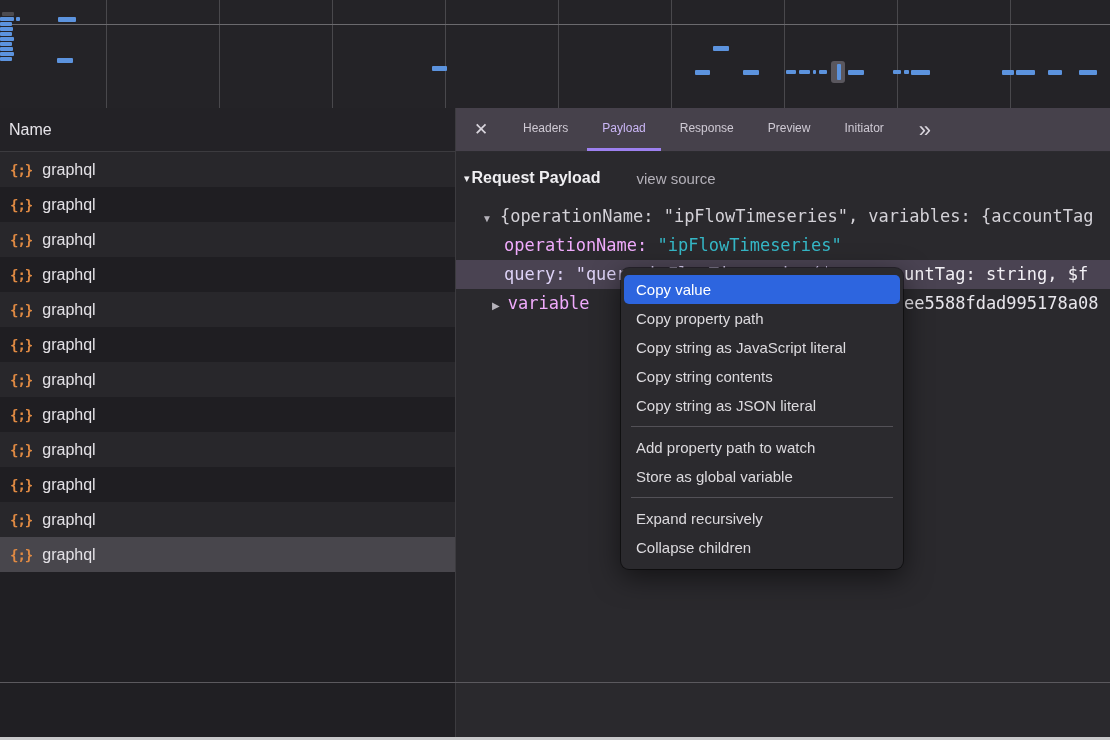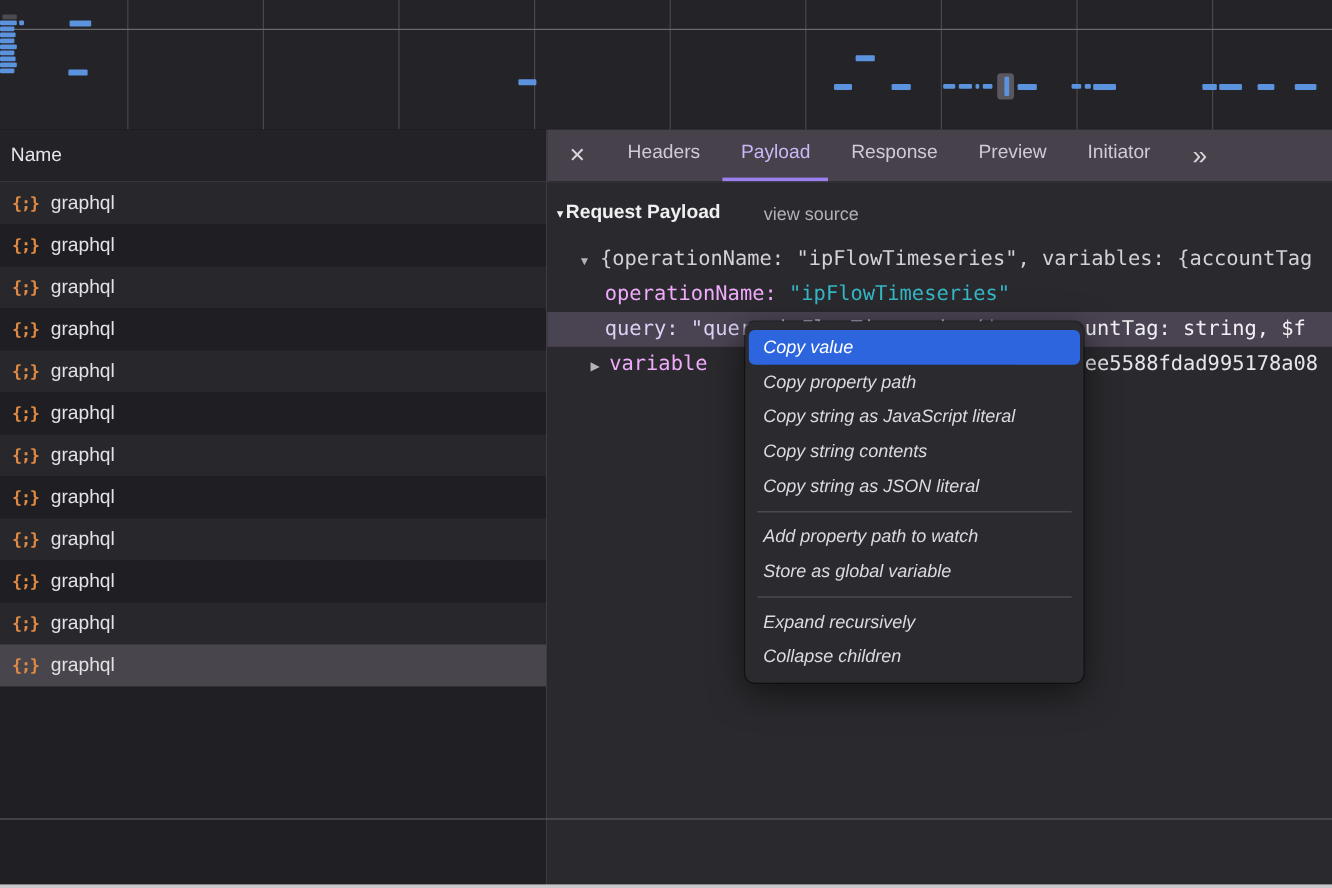--- a/index.html
+++ b/index.html
@@ -29,21 +29,21 @@
   
   .divider-v{position:absolute;left:455px;top:108px;bottom:0;width:1px;background:#3c3b3f;z-index:3;}
   .divider-h{position:absolute;left:0;top:682px;width:1110px;height:1px;background:#5b595e;z-index:3;}
   .bottom-edge{position:absolute;left:0;bottom:0;width:1110px;height:3px;background:#c9c9cb;z-index:4;}
 
   
   .right{position:absolute;left:456px;top:108px;right:0;bottom:0;background:#2a292d;}
   .tabs{height:44px;background:#46414b;display:flex;align-items:stretch;border-bottom:1px solid #2c2b2f;box-sizing:border-box;}
   .close{width:50px;display:flex;align-items:center;justify-content:center;
          color:#d9d5dd;font-size:17px;cursor:pointer;}
-  .tab{display:flex;align-items:center;padding:0 15px;margin:0 2px;font-size:16px;color:#cfcad4;
+  .tab{display:flex;align-items:center;padding:0 15px;margin:0 2px;font-size:12px;color:#cfcad4;
        border-bottom:3px solid transparent;box-sizing:border-box;cursor:pointer;}
   .tab.sel{color:#cbb7f6;border-bottom-color:#9d80f0;}
   .more{display:flex;align-items:center;padding:0 12px;margin-left:6px;color:#d9d5dd;font-size:22px;cursor:pointer;}
 
   
   .content{position:relative;padding-top:12px;}
   .sechead{height:28px;display:flex;align-items:center;padding-left:8px;}
   .sechead .tri{color:#f0eff2;font-size:11px;margin-right:2px;}
   .sechead .stitle{font-size:16px;font-weight:bold;color:#f0eff2;}
   .sechead .viewsrc{font-size:15px;color:#b3b0b8;margin-left:36px;}
@@ -56,21 +56,21 @@
   .t-query .qkey{color:#ddd2f6;}
   .t-vars{padding-left:36px;}
   .key{color:#f0abfc;}
   .str{color:#35b7c6;}
   .frag{position:absolute;left:448px;top:0;}
   .t-vars .frag{color:#e8e6ec;}
 
   
   .menu{position:absolute;left:621px;top:268px;width:282px;box-sizing:border-box;
         background:#2b2a2e;border-radius:8px;padding:7px 0;z-index:10;
-        box-shadow:0 8px 28px rgba(0,0,0,.55),0 0 0 1px rgba(0,0,0,.45);font-style:italic;}
+        box-shadow:0 8px 28px rgba(0,0,0,.55),0 0 0 1px rgba(0,0,0,.45);}
   .mi{height:29px;line-height:29px;margin:0 3px;padding:0 12px;border-radius:5px;
       font-size:15px;color:#dcdade;cursor:pointer;white-space:nowrap;}
   .mi.hl{color:#ffffff;}
   .msep{height:1px;background:#535157;margin:6px 10px;}
 </style>
 </head>
 <body>
 
 <div id="app">
 

